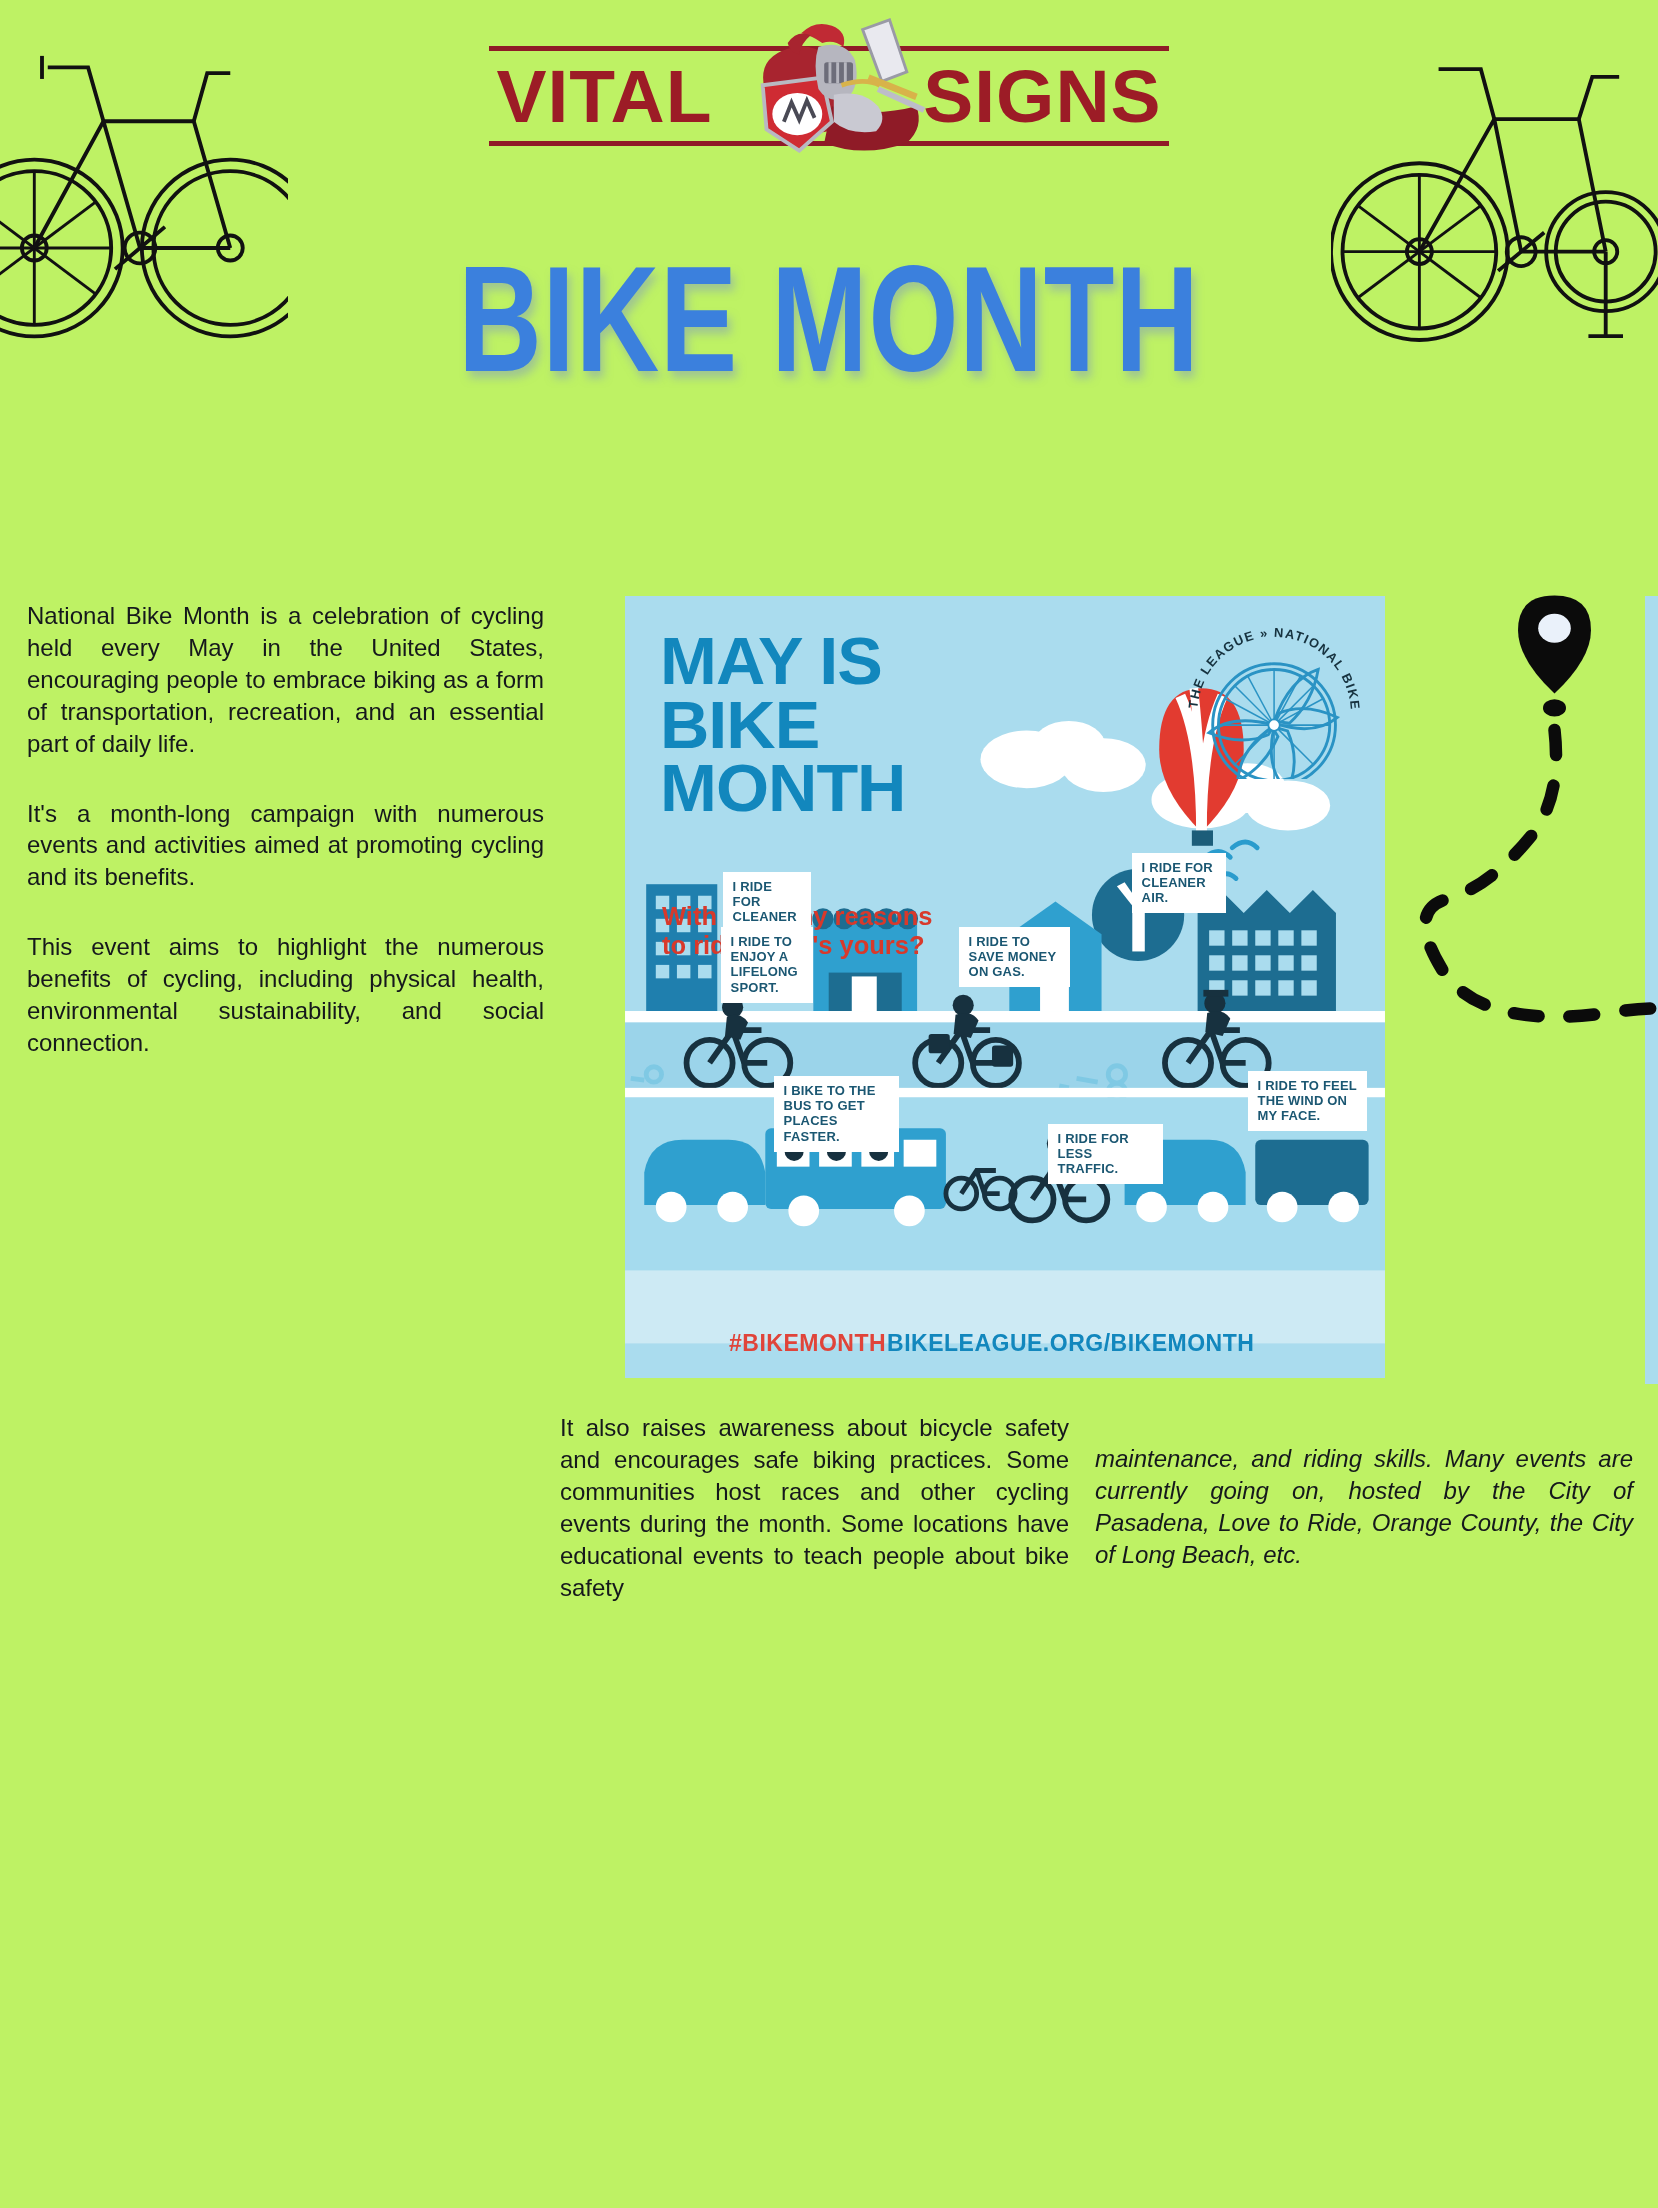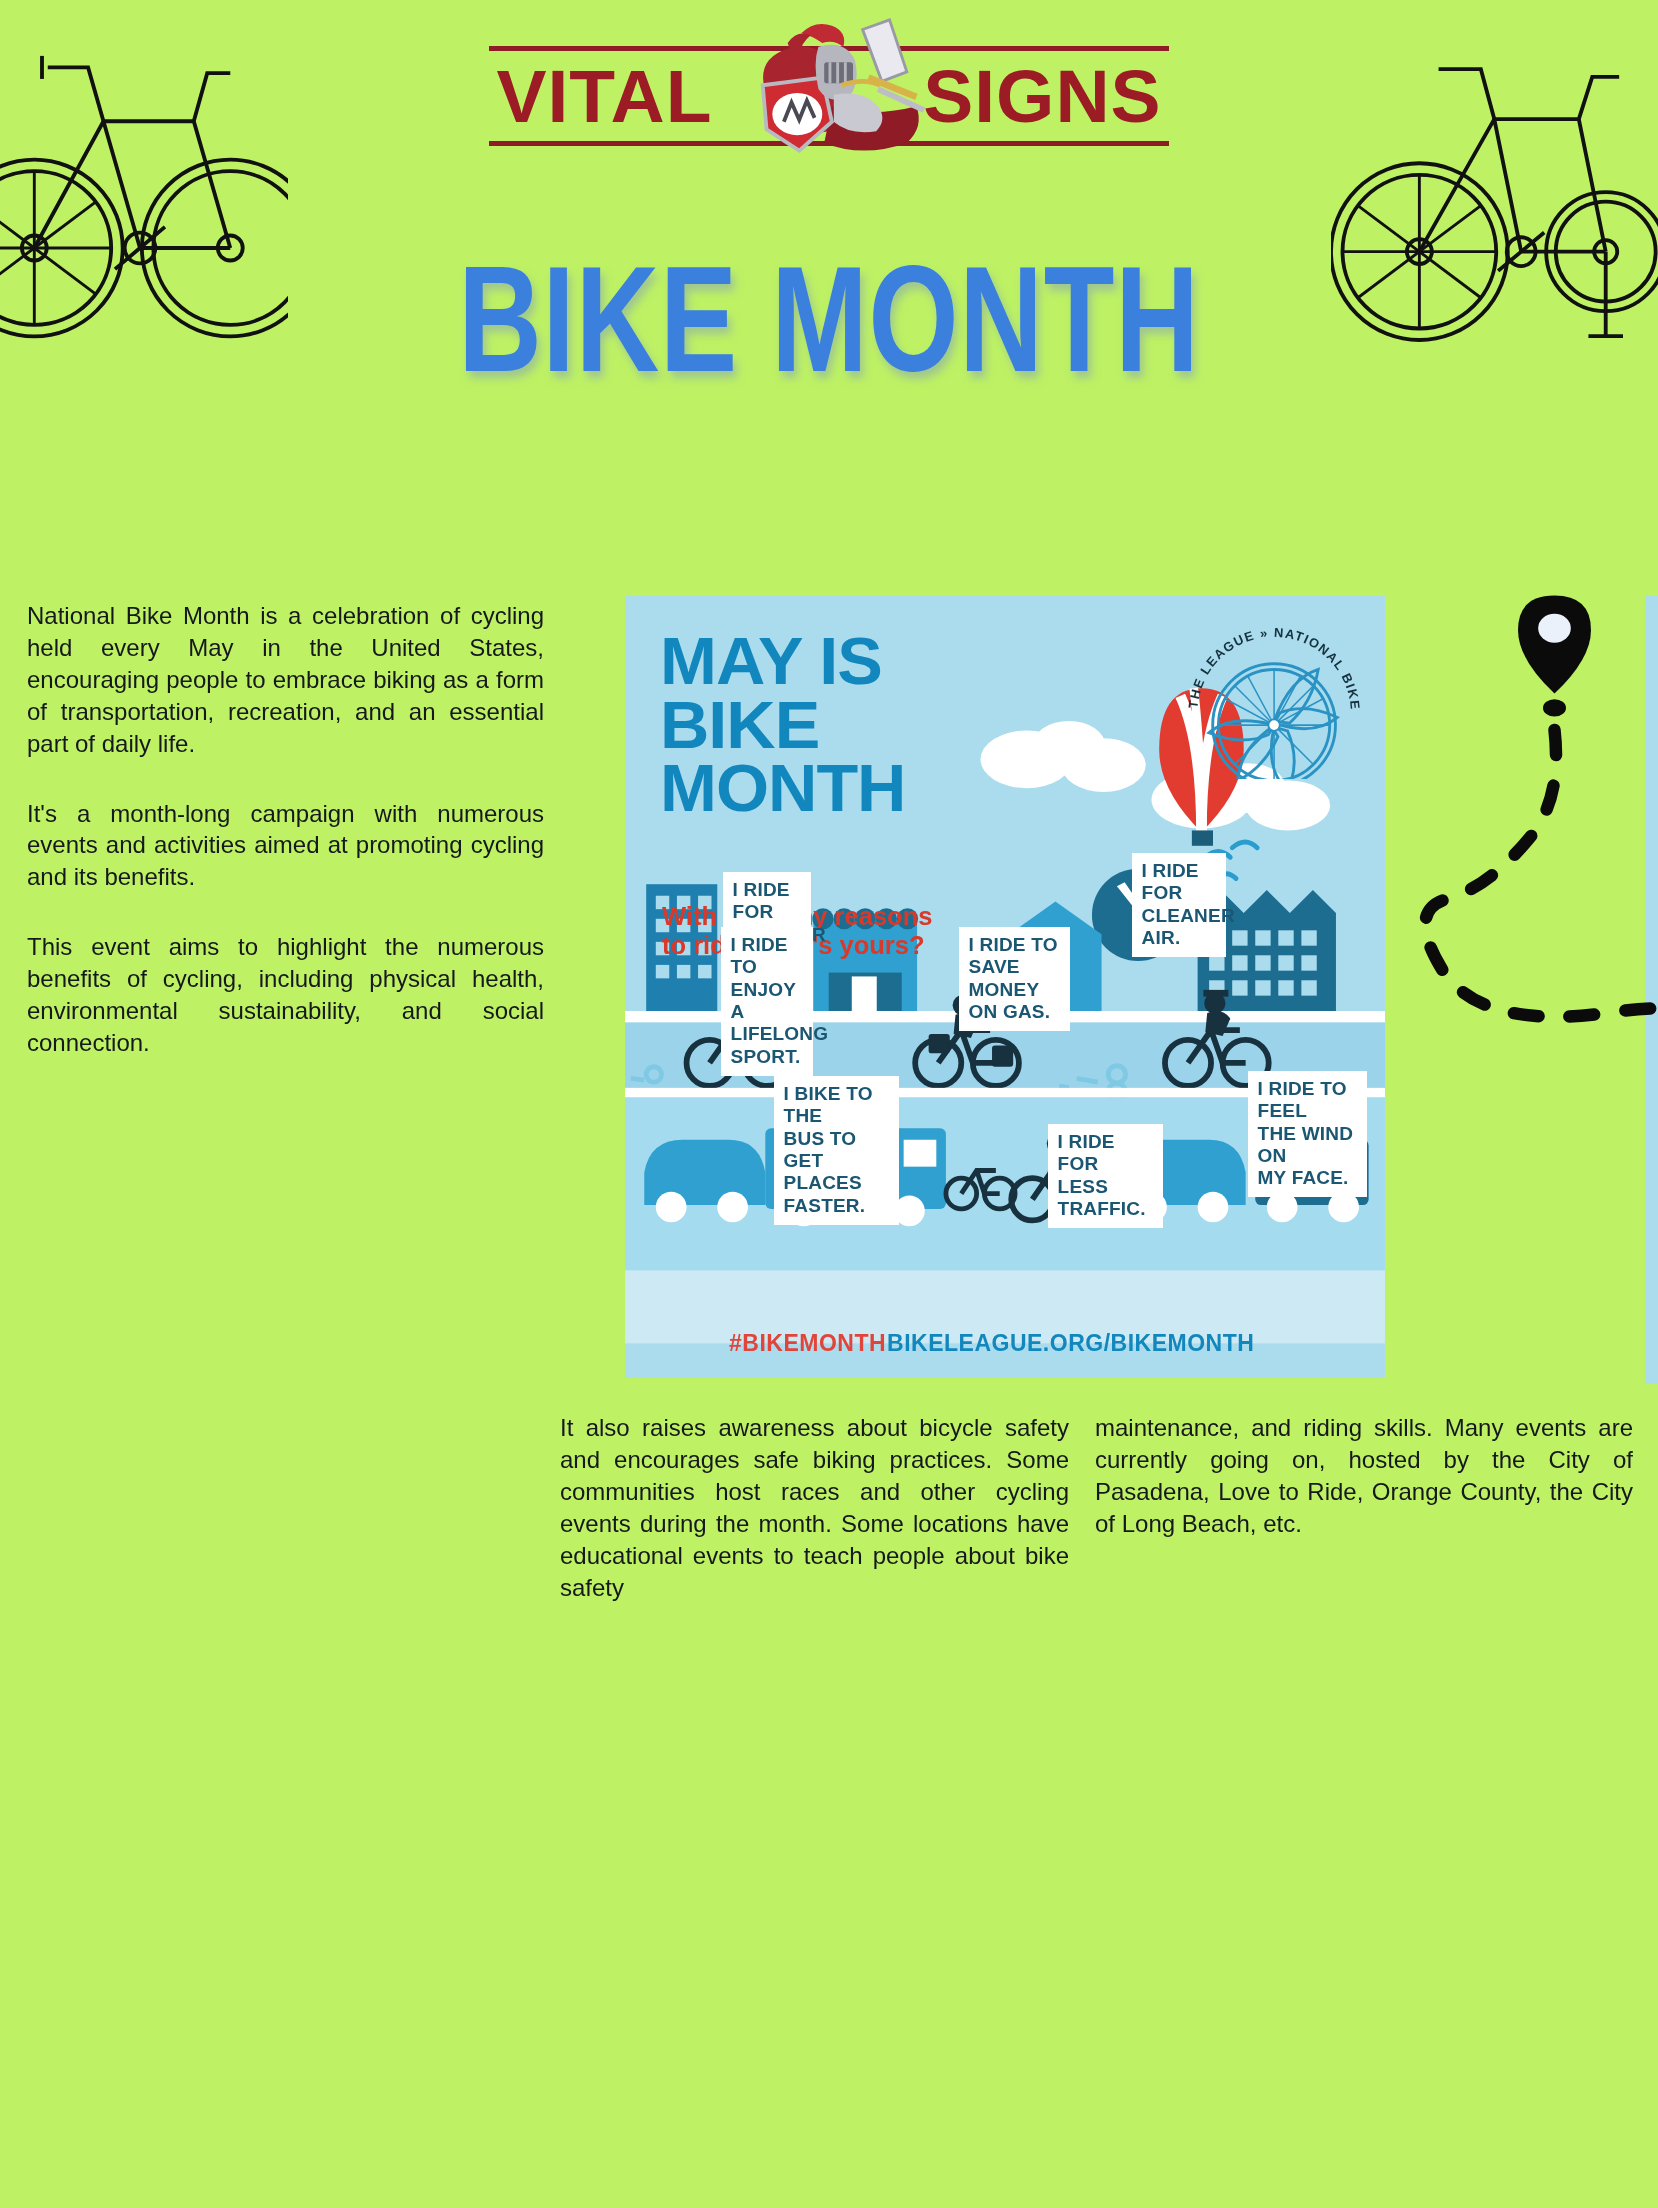--- a/index.html
+++ b/index.html
@@ -102,21 +102,21 @@
   .col p {
     font-size: 24px;
     line-height: 1.33;
     text-align: justify;
     text-justify: inter-word;
   }
   .col p + p { margin-top: 38px; }
 
   .col-left   { left: 27px;  top: 600px;  width: 517px; }
   .col-mid    { left: 560px; top: 1412px; width: 509px; }
-  .col-right  { left: 1095px; top: 1412px; width: 538px; }
+  .col-right  { left: 1095px; top: 1443px; width: 538px; font-style: italic; }
   .col-right p, .col-mid p { text-align: justify; }
 
   
   .poster {
     position: absolute;
     left: 625px; top: 596px;
     width: 760px; height: 782px;
     background: #aadcee;
     overflow: hidden;
   }
@@ -145,21 +145,21 @@
     position: absolute;
     right: 15.4px; top: 9.6px;
     width: 188px; height: 173px;
   }
   .bubble {
     position: absolute;
     background: #fff;
     padding: 6.7px 8.6px 7.7px 9.6px;
     font-family: "Liberation Sans", sans-serif;
     font-weight: bold;
-    font-size: 19px;
+    font-size: 13px;
     line-height: 1.18;
     color: #1b5772;
     letter-spacing: 0.2px;
     white-space: pre-line;
   }
   .poster-footer {
     position: absolute;
     left: 104px; bottom: 21px;
     font-family: "Liberation Sans", sans-serif;
     font-weight: bold;

